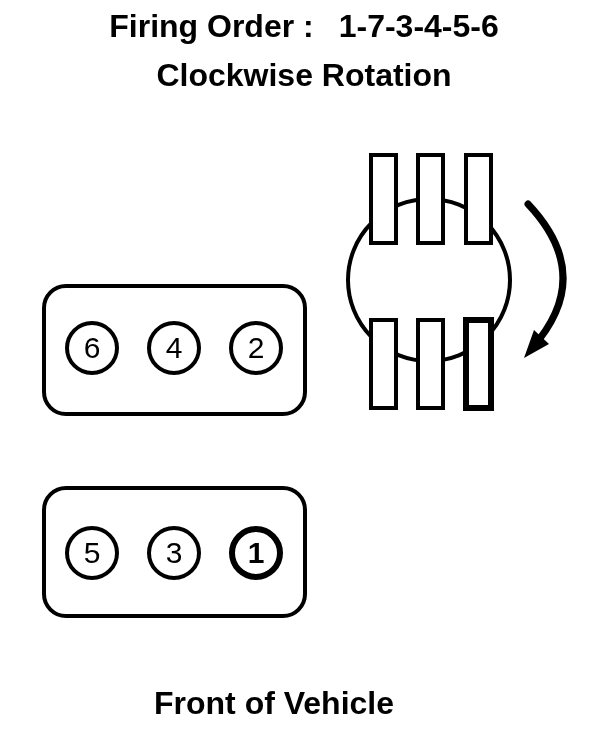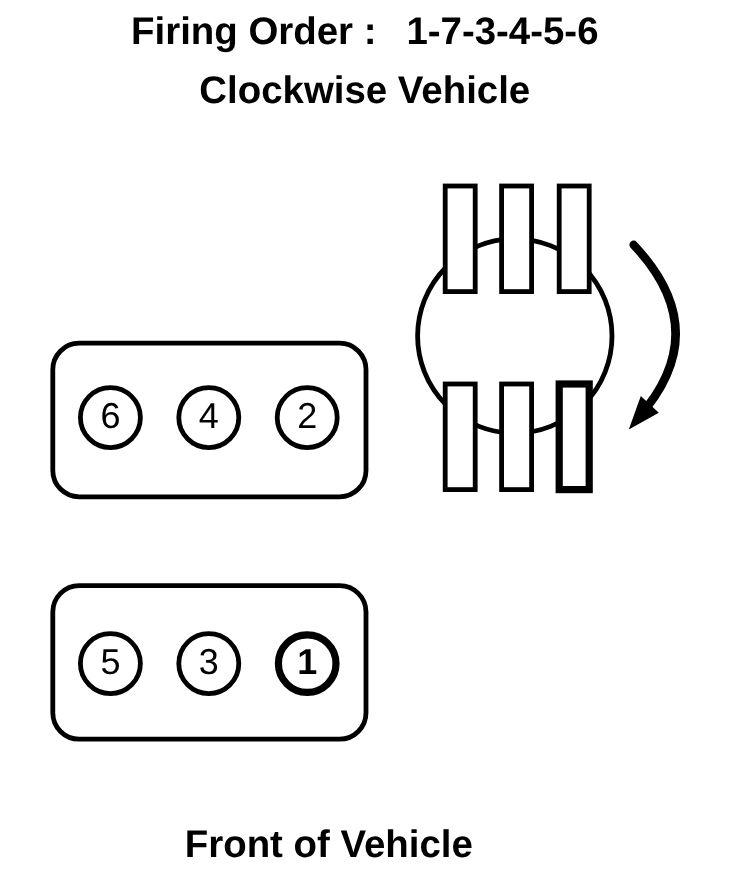--- a/index.html
+++ b/index.html
@@ -87,21 +87,21 @@
 </head>
 <body>
 
 <div class="page">
 
   <div class="title-line title-line-1">
     <span>Firing Order :</span>
     <span>1-7-3-4-5-6</span>
   </div>
   <div class="title-line title-line-2">
-    <span>Clockwise Vehicle</span>
+    <span>Clockwise Rotation</span>
   </div>
 
   <svg class="diagram-svg" viewBox="0 0 608 734">
 
     <circle cx="429" cy="280" r="81" fill="none" stroke="#000000" stroke-width="4"></circle>
 
     <rect x="371" y="155" width="25" height="88" fill="#ffffff" stroke="#000000" stroke-width="4"></rect>
     <rect x="418" y="155" width="25" height="88" fill="#ffffff" stroke="#000000" stroke-width="4"></rect>
     <rect x="466" y="155" width="25" height="88" fill="#ffffff" stroke="#000000" stroke-width="4"></rect>
 

